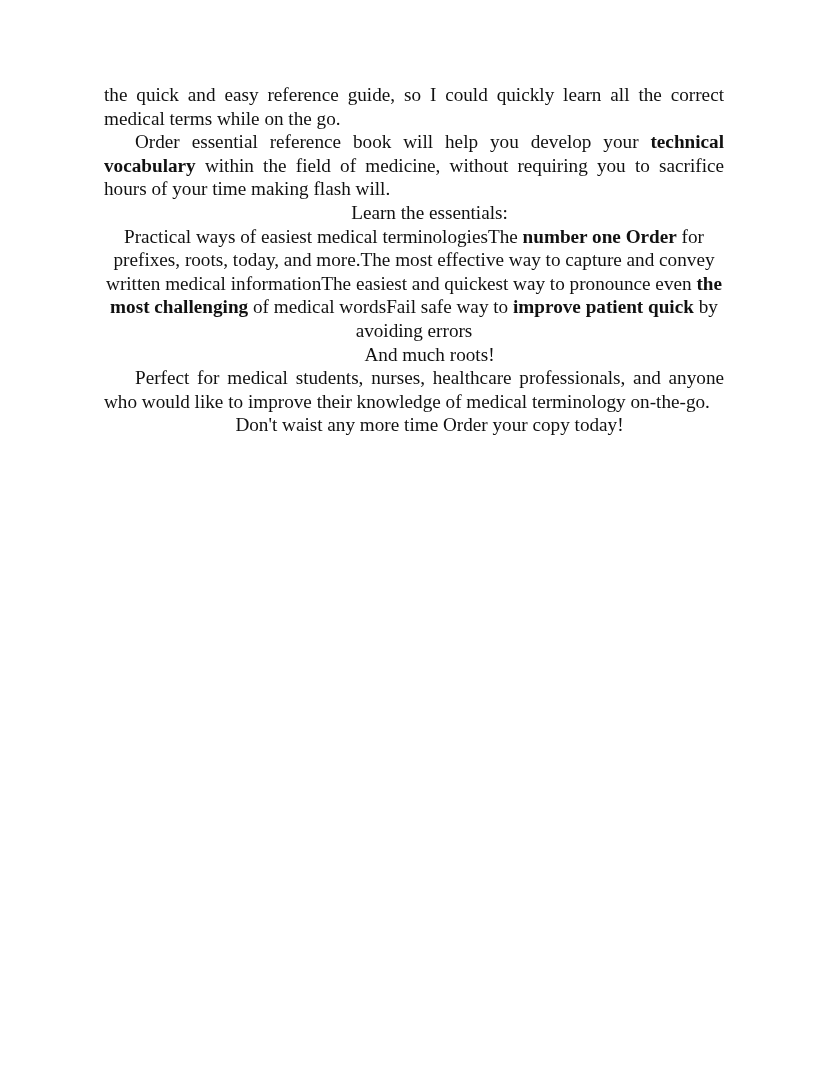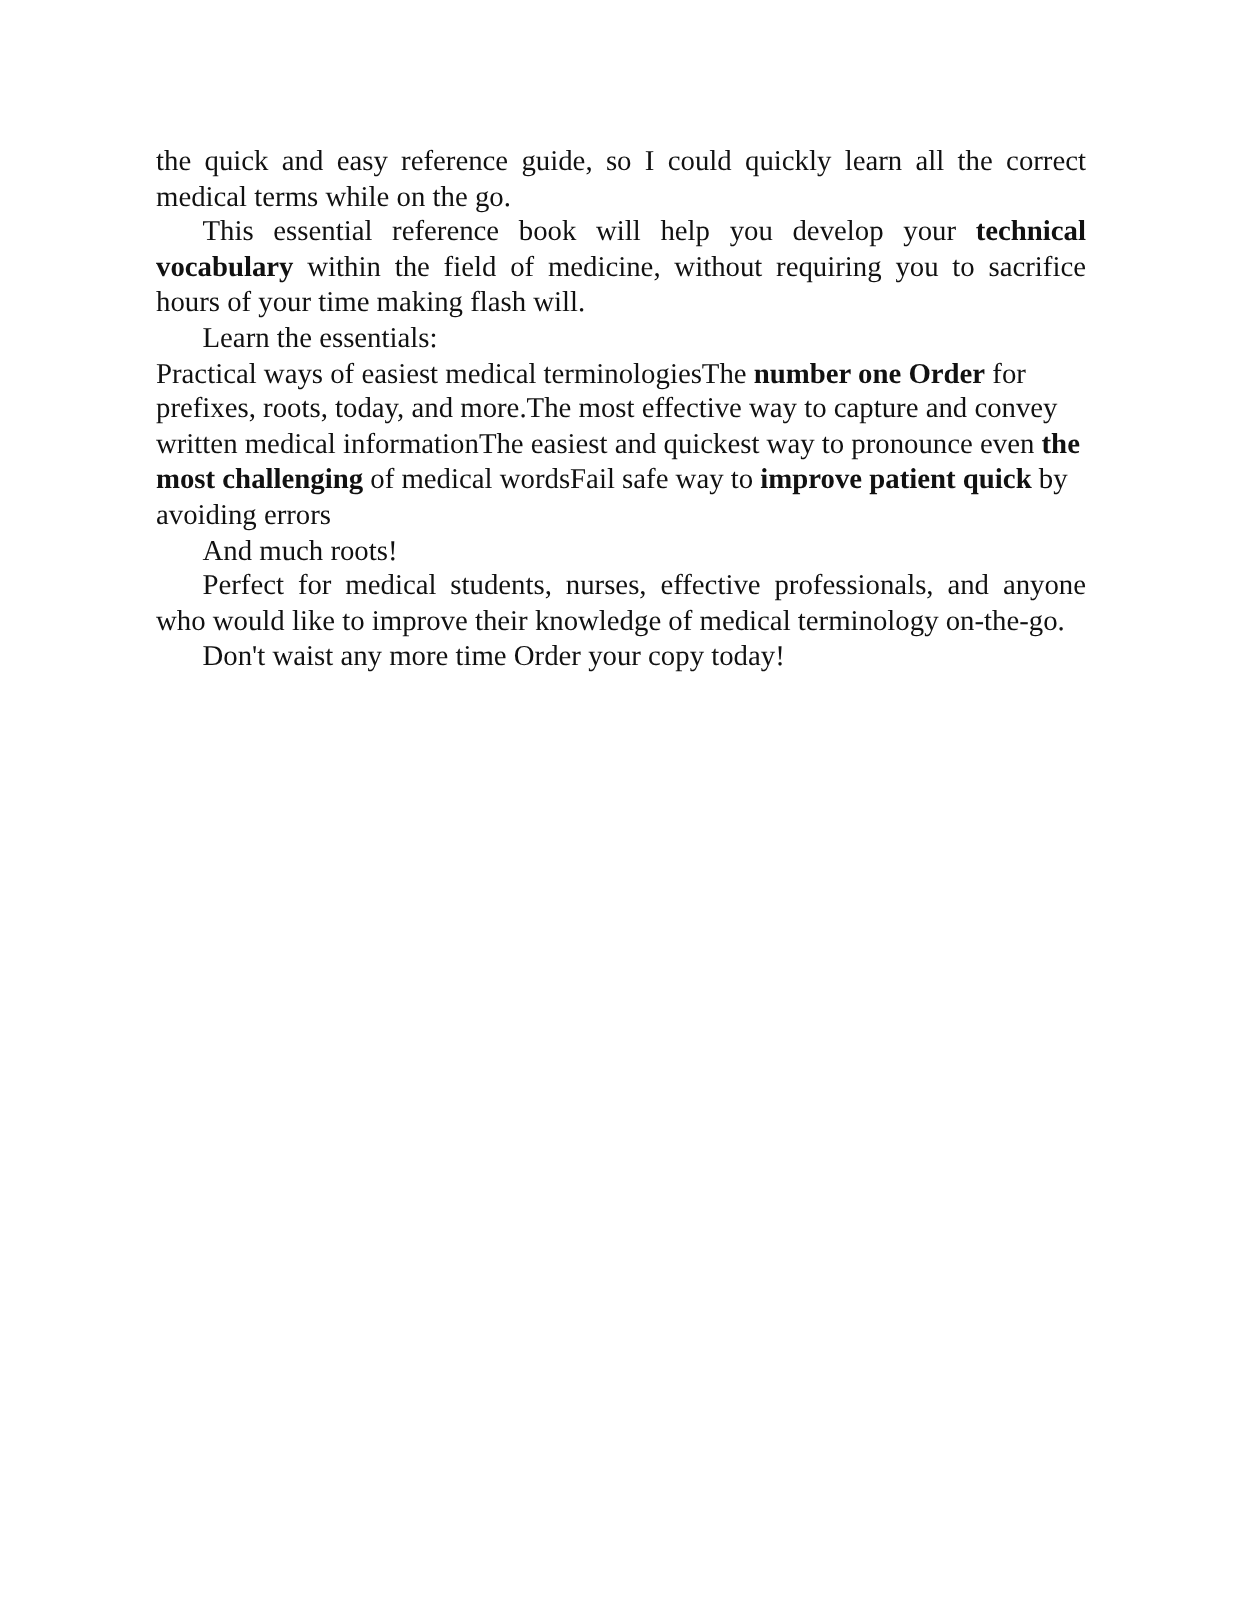--- a/index.html
+++ b/index.html
@@ -9,62 +9,62 @@
     }
     body {
       width: 828px;
       height: 1071px;
       position: relative;
       overflow: hidden;
     }
     .page {
       position: absolute;
       left: 104px;
-      top: 96px;
+      top: 83px;
       width: 620px;
       font-family: "Liberation Serif", serif;
       font-size: 19.2px;
       line-height: 23.6px;
       color: #111111;
     }
     .para {
       margin: 0;
       padding: 0;
     }
     .justify {
       text-align: justify;
     }
     .indent {
       text-indent: 31px;
     }
     .left {
-      text-align: left;
+      text-align: center;
     }
     b {
       font-weight: bold;
     }
   </style>
 </head>
 <body>
 
 <div class="page">
   <p class="para justify">
     <span>the quick and easy reference guide, so I could quickly learn all the correct medical terms while on the go.</span>
   </p>
   <p class="para justify indent">
-    <span>This essential reference book will help you develop your </span><b>technical vocabulary</b><span> within the field of medicine, without requiring you to sacrifice hours of your time making flash will.</span>
+    <span>Order essential reference book will help you develop your </span><b>technical vocabulary</b><span> within the field of medicine, without requiring you to sacrifice hours of your time making flash will.</span>
   </p>
   <p class="para left indent">
     <span>Learn the essentials:</span>
   </p>
   <p class="para left">
     <span>Practical ways of easiest medical terminologiesThe </span><b>number one Order</b><span> for prefixes, roots, today, and more.The most effective way to capture and convey written medical informationThe easiest and quickest way to pronounce even </span><b>the most challenging</b><span> of medical wordsFail safe way to </span><b>improve patient quick</b><span> by avoiding errors</span>
   </p>
   <p class="para left indent">
     <span>And much roots!</span>
   </p>
   <p class="para justify indent">
-    <span>Perfect for medical students, nurses, effective professionals, and anyone who would like to improve their knowledge of medical terminology on-the-go.</span>
+    <span>Perfect for medical students, nurses, healthcare professionals, and anyone who would like to improve their knowledge of medical terminology on-the-go.</span>
   </p>
   <p class="para left indent">
     <span>Don't waist any more time Order your copy today!</span>
   </p>
 </div>
 
 </body></html>

